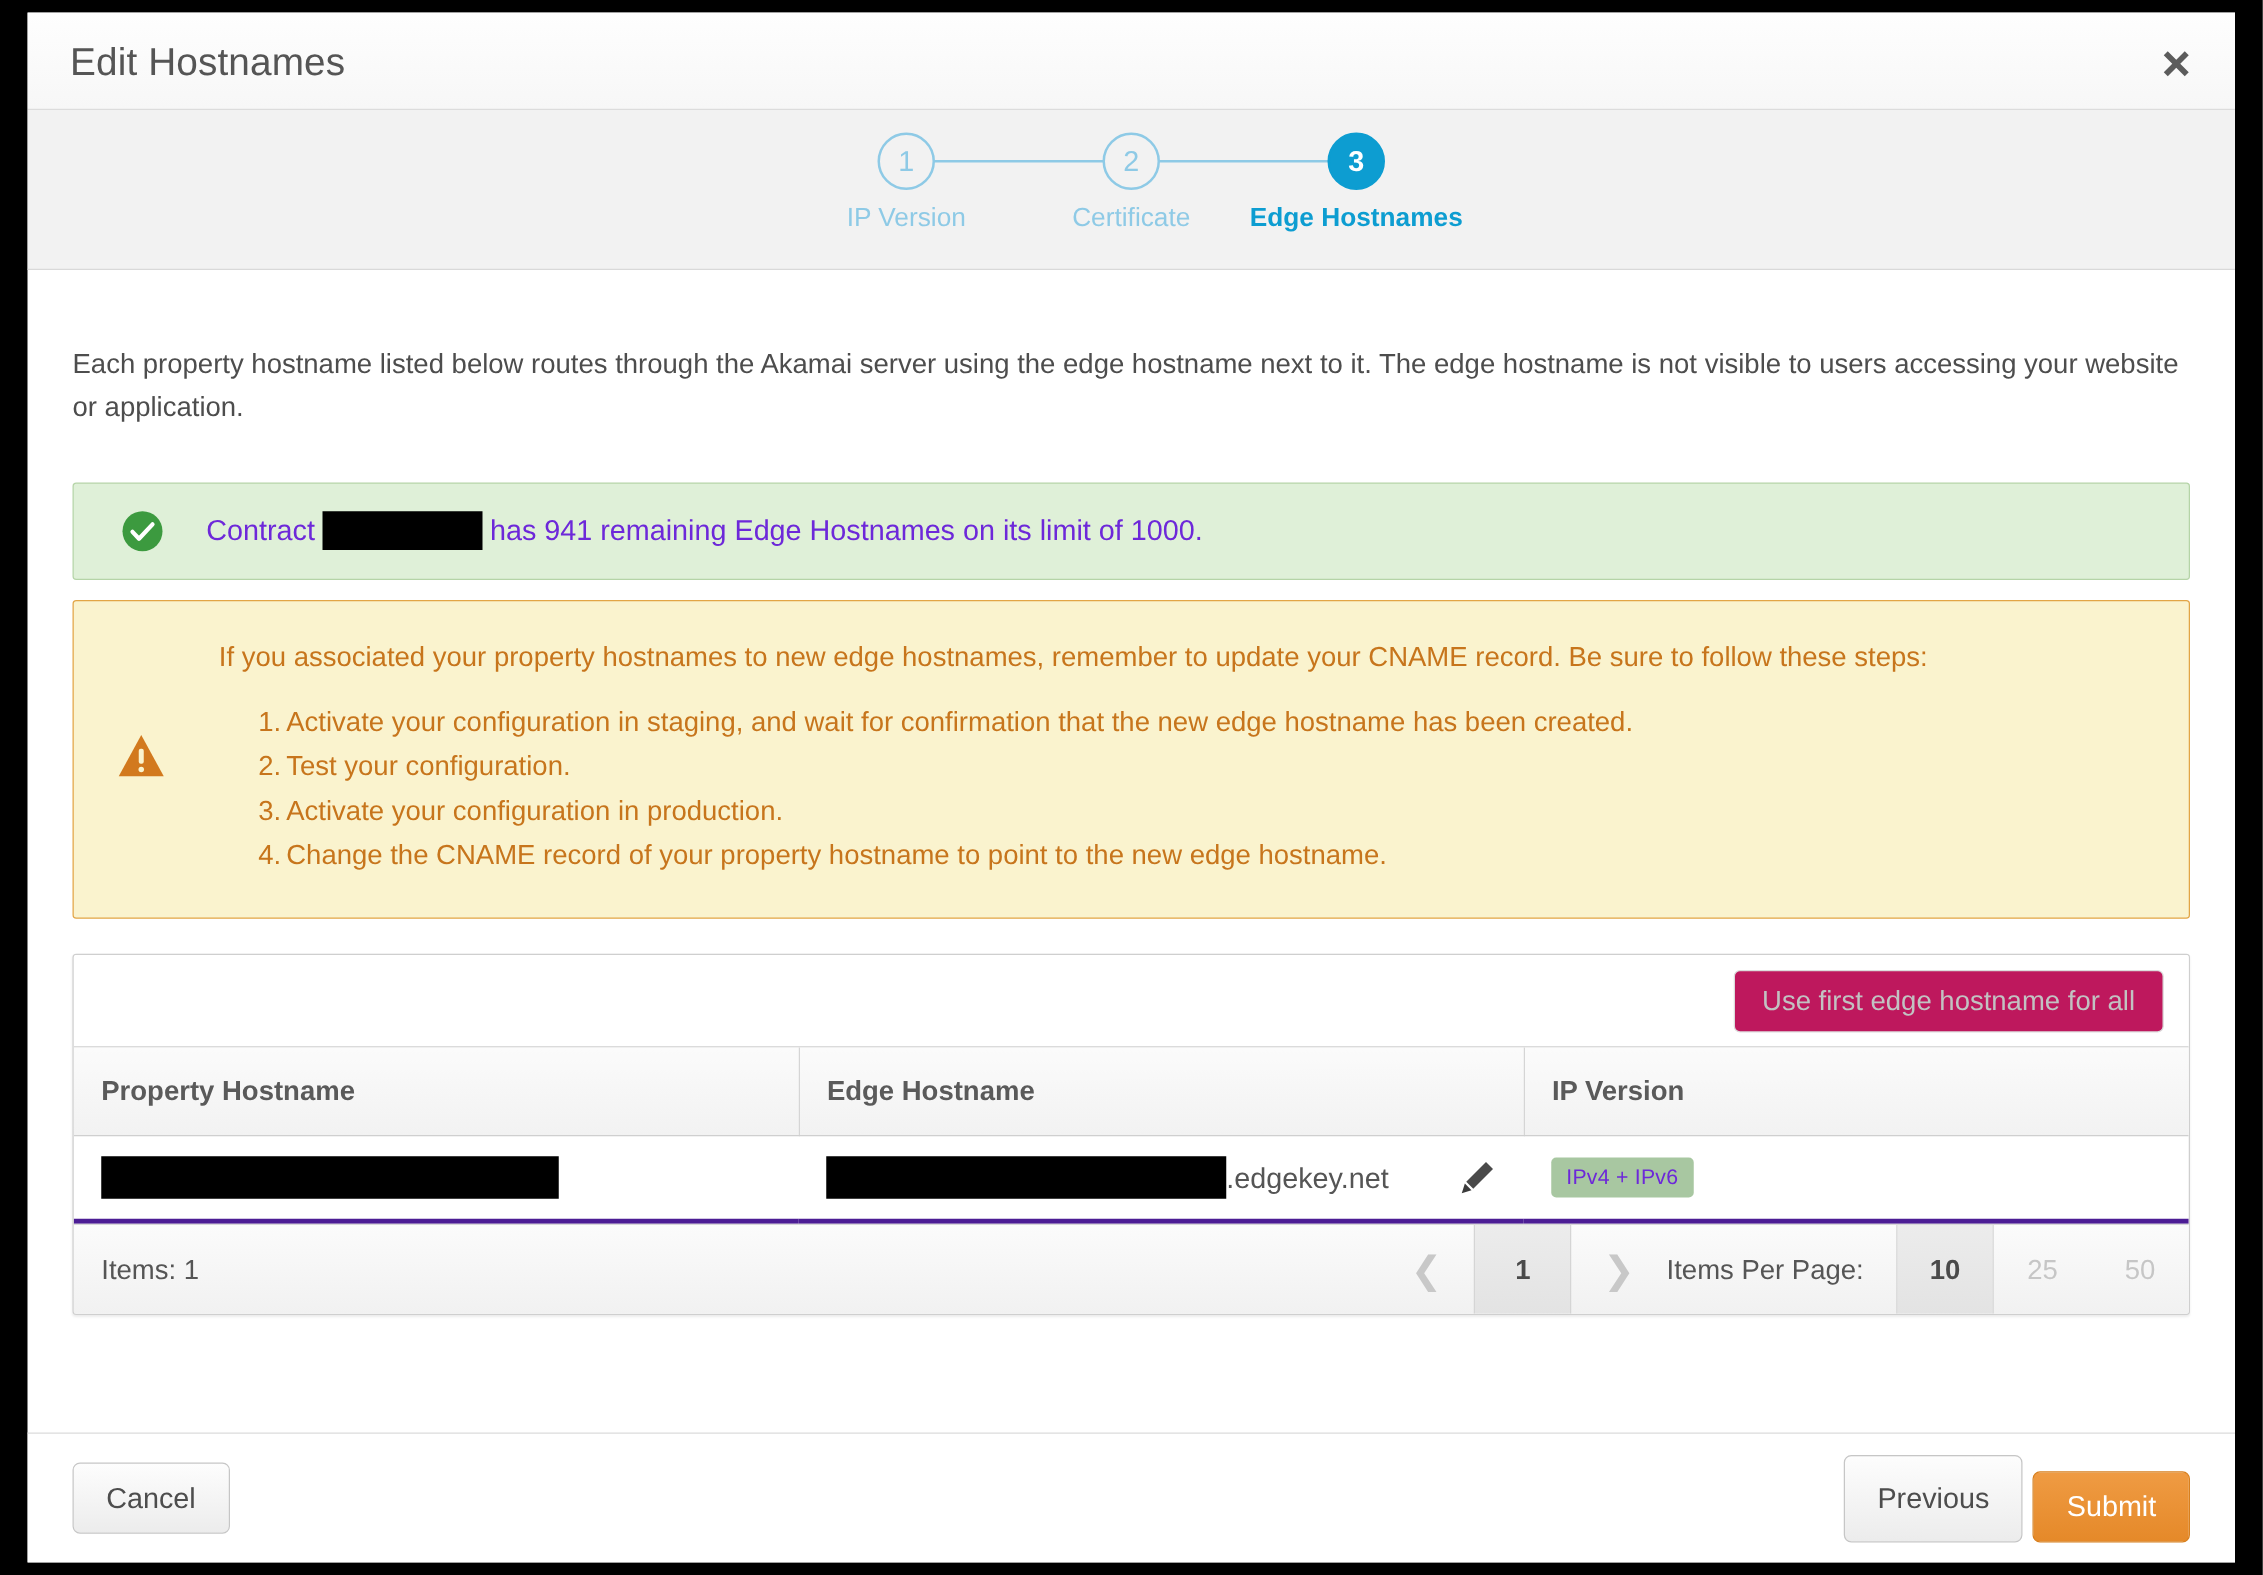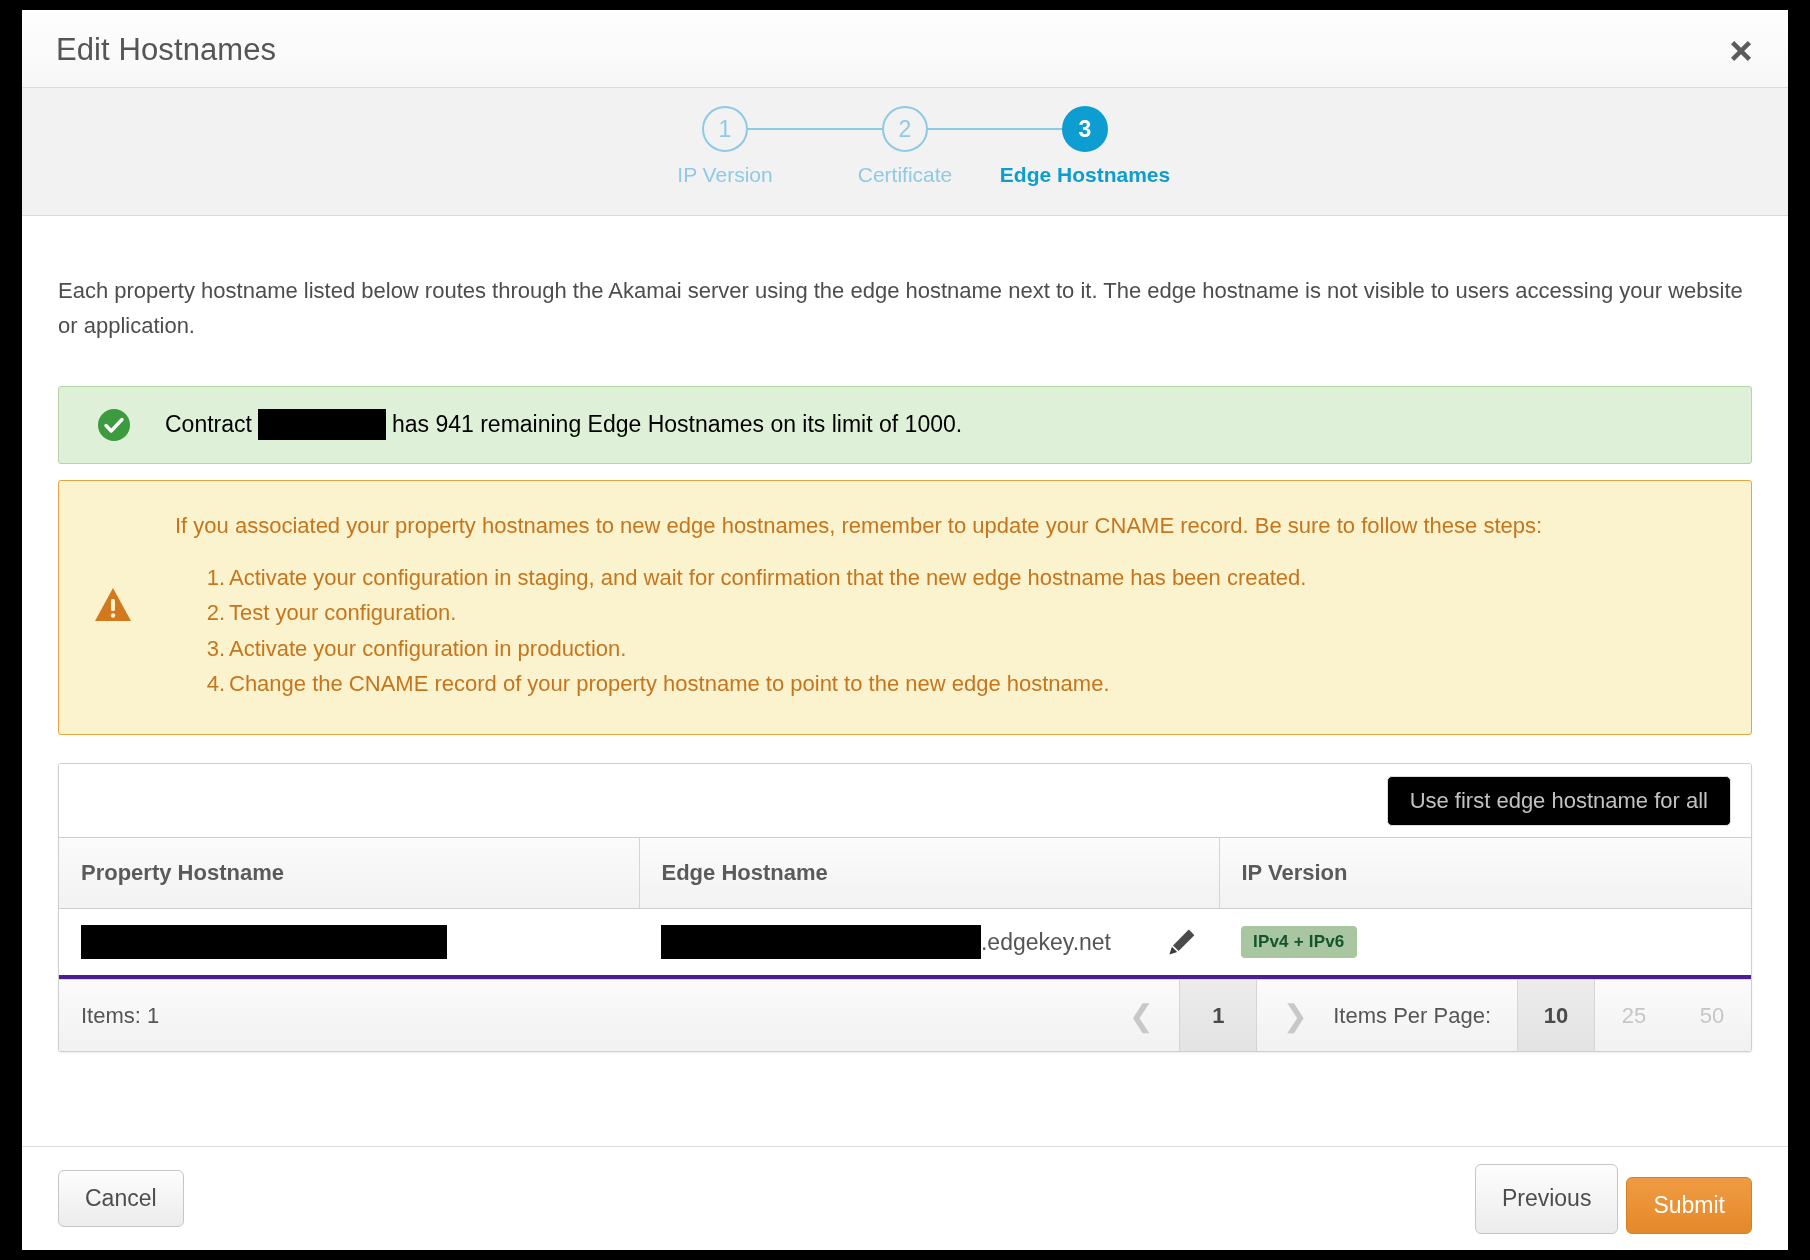--- a/index.html
+++ b/index.html
@@ -137,21 +137,21 @@
     padding: 14px 20px;
   }
   .check-icon {
     flex: 0 0 auto;
     width: 34px; height: 34px;
     margin-left: 18px;
     margin-right: 34px;
   }
   .banner-success-text {
     font-size: 23px;
-    color: #000000;
+    color: #6d28d9;
     display: flex;
     align-items: center;
     gap: 0px;
     white-space: nowrap;
   }
   .redact {
     display: inline-block;
     background: #000000;
     vertical-align: middle;
   }
@@ -210,21 +210,21 @@
     background: #ffffff;
     display: flex;
     align-items: center;
     justify-content: flex-end;
     padding: 0 20px;
     border-bottom: 1px solid #cfcfcf;
   }
   .btn-usefirst {
     font-size: 22px;
     color: #c2c2c2;
-    background: #000000;
+    background: #be185d;
     border: 1px solid #dcdcdc;
     border-radius: 5px;
     padding: 11px 22px;
     cursor: default;
   }
 
   table.hostnames {
     width: 100%;
     border-collapse: collapse;
     table-layout: fixed;
@@ -256,23 +256,23 @@
   .edge-suffix { font-size: 23px; color: #555555; }
   .pencil-icon {
     margin-left: 56px;
     width: 30px; height: 30px;
     cursor: pointer;
     display: inline-block;
   }
   .badge-ip {
     display: inline-block;
     background: #a8c7a1;
-    color: #14532d;
+    color: #6d28d9;
     font-size: 17px;
-    font-weight: 700;
+    font-weight: 400;
     border-radius: 4px;
     padding: 6px 12px;
     letter-spacing: .2px;
   }
 
   
   .pagination {
     display: flex;
     align-items: stretch;
     height: 72px;

